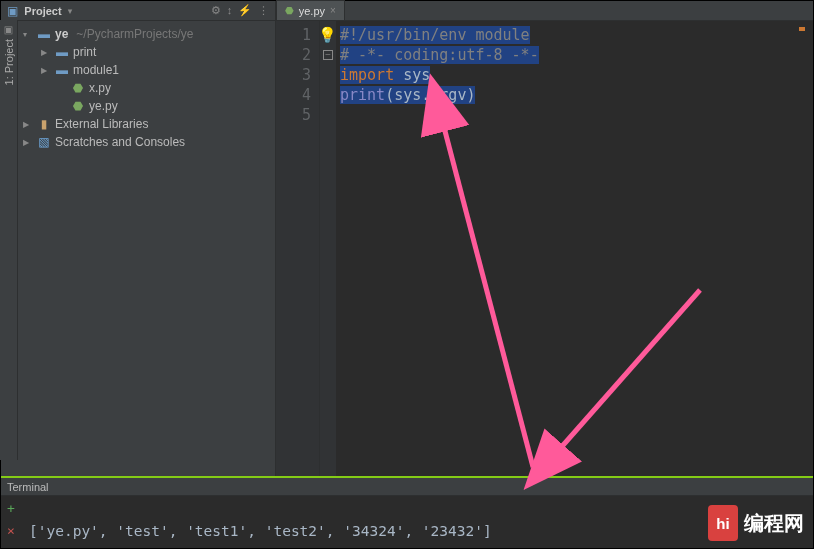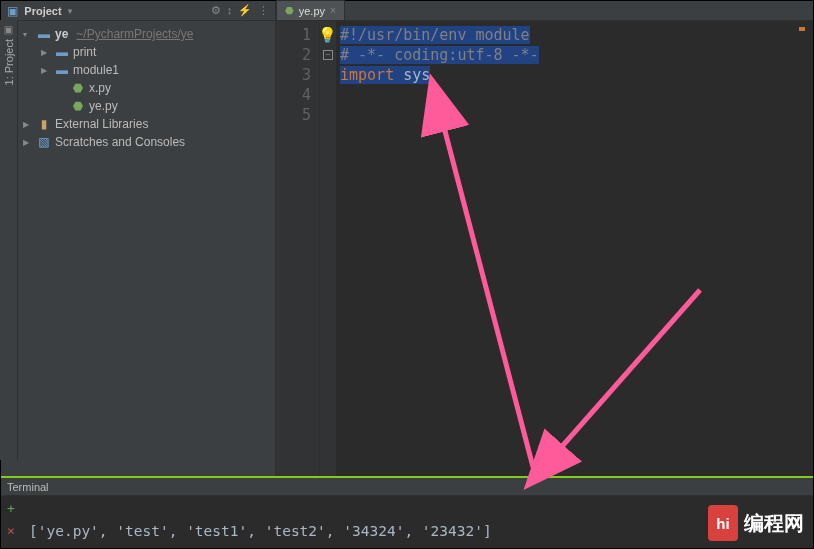--- a/index.html
+++ b/index.html
@@ -49,21 +49,21 @@
 }
 .tree-row {
   display: flex; align-items: center; gap: 4px; height: 18px;
   padding-left: var(--ind, 0px);
   color: #bbb;
 }
 .tree-row .arrow { width: 10px; font-size: 8px; color: #888; }
 .tree-row .icon { width: 14px; height: 14px; display: flex; align-items: center; justify-content: center; }
 .folder { color: #6f9bc4; }
 .pyfile { color: #7aa760; }
-.dim { color: #777; text-decoration: underline; }
+.dim { color: #777; }
 .root-name { color: #ccc; font-weight: 600; }
 
 .tabs-bar {
   grid-row: 1 / 2; grid-column: 2 / 3;
   background: #3c3f41; border-bottom: 1px solid #2d2f30;
   height: 20px; display: flex; align-items: flex-end;
 }
 .tab {
   display: flex; align-items: center; height: 20px; padding: 0 8px;
   background: #4e5254; border: 1px solid #2d2f30; border-bottom: none;
@@ -219,20 +219,21 @@
           <span class="fold-minus">–</span>
         </div>
       <div></div>
         <div></div>
         <div></div>
     </div>
     <div class="code">
       <div class="code-line"><span class="sel c-comment">#!/usr/bin/env module</span></div>
       <div class="code-line"><span class="sel c-comment"># -*- coding:utf-8 -*-</span></div>
       <div class="code-line"><span class="sel"><span class="c-keyword">import</span><span class="c-ident"> sys</span></span></div>
+      <div class="code-line"><span class="sel"><span class="c-builtin">print</span><span class="c-punct">(</span><span class="c-ident">sys</span><span class="c-punct">.</span><span class="c-ident">argv</span><span class="c-punct">)</span></span></div>
       <div class="code-line"></div>
     </div>
     <div class="editor-right-margin">
       <div class="err-stripe" style="top:6px;"></div>
     </div>
   </div>
 
   <div class="terminal-wrap">
     <div class="term-header">
       <span class="term-title">Terminal</span>

